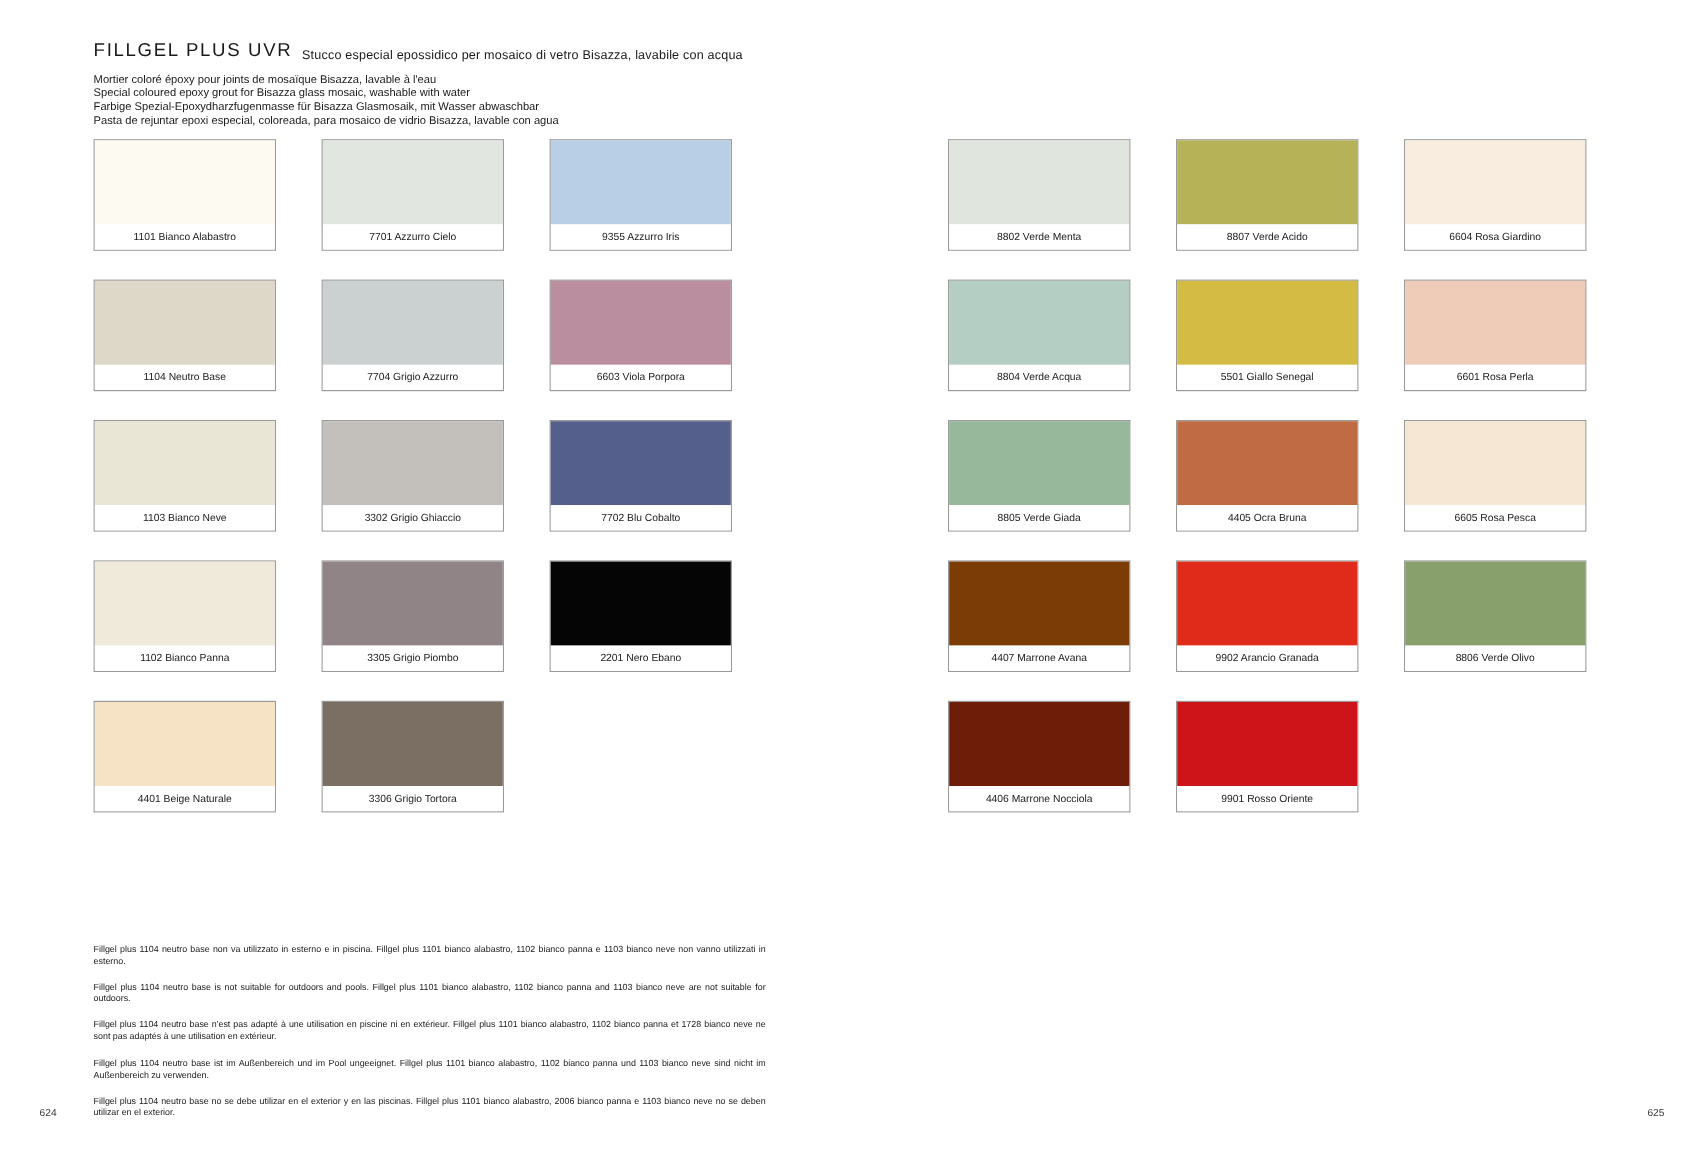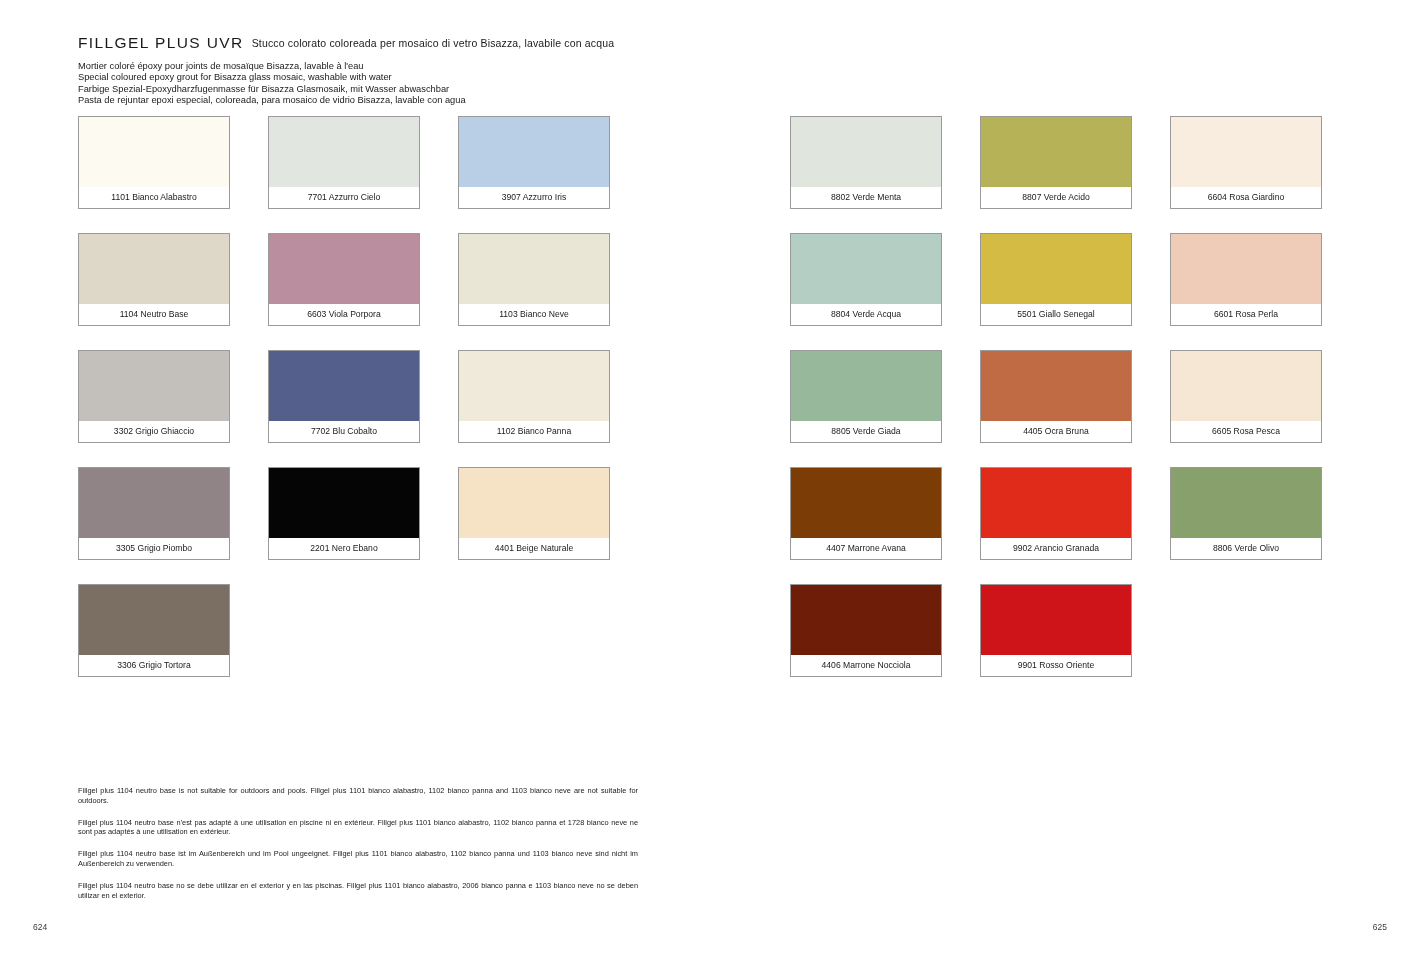--- a/index.html
+++ b/index.html
@@ -8,21 +8,21 @@
     background:#ffffff;
     font-family:"Liberation Sans", sans-serif;
     color:#1a1a1a;
     position:relative;
     overflow:hidden;
   }
   .page{position:absolute;inset:0;}
 
   
   .header{position:absolute;left:78px;top:34px;width:700px;}
-  .title-row{display:flex;align-items:center;gap:8px;}
+  .title-row{display:flex;align-items:flex-end;gap:8px;}
   .brand-title{
     font-size:15.5px;letter-spacing:1.4px;font-weight:400;color:#1a1a1a;
     white-space:nowrap;
   }
   .brand-sub{
     font-size:10.5px;letter-spacing:0.15px;color:#1a1a1a;white-space:nowrap;
   }
   .lang-lines{margin-top:9px;}
   .lang-line{
     font-size:9.3px;line-height:11.4px;color:#1a1a1a;white-space:nowrap;
@@ -69,48 +69,52 @@
   .folio-right{right:33px;}
 </style>
 </head>
 <body>
 
 <div class="page">
 
   <div class="header">
     <div class="title-row">
       <span class="brand-title">FILLGEL PLUS UVR</span>
-      <span class="brand-sub">Stucco colorato coloreada per mosaico di vetro Bisazza, lavabile con acqua</span>
+      <span class="brand-sub">Stucco especial epossidico per mosaico di vetro Bisazza, lavabile con acqua</span>
     </div>
     <div class="lang-lines">
       <div class="lang-line">Mortier coloré époxy pour joints de mosaïque Bisazza, lavable à l'eau</div>
       <div class="lang-line">Special coloured epoxy grout for Bisazza glass mosaic, washable with water</div>
       <div class="lang-line">Farbige Spezial-Epoxydharzfugenmasse für Bisazza Glasmosaik, mit Wasser abwaschbar</div>
       <div class="lang-line">Pasta de rejuntar epoxi especial, coloreada, para mosaico de vidrio Bisazza, lavable con agua</div>
     </div>
   </div>
 
   <div class="grid grid-left">
     <div class="swatch">
       <div class="chip" style="background: rgb(253, 250, 242);"></div>
       <div class="chip-label">1101 Bianco Alabastro</div>
     </div>
     <div class="swatch">
       <div class="chip" style="background: rgb(225, 230, 224);"></div>
       <div class="chip-label">7701 Azzurro Cielo</div>
     </div>
     <div class="swatch">
       <div class="chip" style="background: rgb(185, 207, 229);"></div>
-      <div class="chip-label">3907 Azzurro Iris</div>
+      <div class="chip-label">9355 Azzurro Iris</div>
     </div>
     <div class="swatch">
       <div class="chip" style="background: rgb(222, 216, 200);"></div>
       <div class="chip-label">1104 Neutro Base</div>
     </div>
     <div class="swatch">
+      <div class="chip" style="background: rgb(203, 209, 209);"></div>
+      <div class="chip-label">7704 Grigio Azzurro</div>
+    </div>
+    <div class="swatch">
       <div class="chip" style="background: rgb(186, 142, 158);"></div>
       <div class="chip-label">6603 Viola Porpora</div>
     </div>
     <div class="swatch">
       <div class="chip" style="background: rgb(234, 230, 213);"></div>
       <div class="chip-label">1103 Bianco Neve</div>
     </div>
     <div class="swatch">
       <div class="chip" style="background: rgb(195, 192, 188);"></div>
       <div class="chip-label">3302 Grigio Ghiaccio</div>
@@ -195,20 +199,21 @@
       <div class="chip" style="background: rgb(110, 29, 8);"></div>
       <div class="chip-label">4406 Marrone Nocciola</div>
     </div>
     <div class="swatch">
       <div class="chip" style="background: rgb(206, 20, 24);"></div>
       <div class="chip-label">9901 Rosso Oriente</div>
     </div>
   </div>
 
   <div class="notes">
+    <div class="note">Fillgel plus 1104 neutro base non va utilizzato in esterno e in piscina. Fillgel plus 1101 bianco alabastro, 1102 bianco panna e 1103 bianco neve non vanno utilizzati in esterno.</div>
     <div class="note">Fillgel plus 1104 neutro base is not suitable for outdoors and pools. Fillgel plus 1101 bianco alabastro, 1102 bianco panna and 1103 bianco neve are not suitable for outdoors.</div>
     <div class="note">Fillgel plus 1104 neutro base n'est pas adapté à une utilisation en piscine ni en extérieur. Fillgel plus 1101 bianco alabastro, 1102 bianco panna et 1728 bianco neve ne sont pas adaptés à une utilisation en extérieur.</div>
     <div class="note">Fillgel plus 1104 neutro base ist im Außenbereich und  im Pool ungeeignet. Fillgel plus 1101 bianco alabastro, 1102 bianco panna und 1103 bianco neve sind nicht im Außenbereich zu verwenden.</div>
     <div class="note">Fillgel plus 1104 neutro base no se debe utilizar en el exterior y en las piscinas. Fillgel plus 1101 bianco alabastro, 2006 bianco panna e 1103 bianco neve no se deben utilizar en el exterior.</div>
   </div>
 
   <div class="folio folio-left">624</div>
   <div class="folio folio-right">625</div>
 
 </div>

